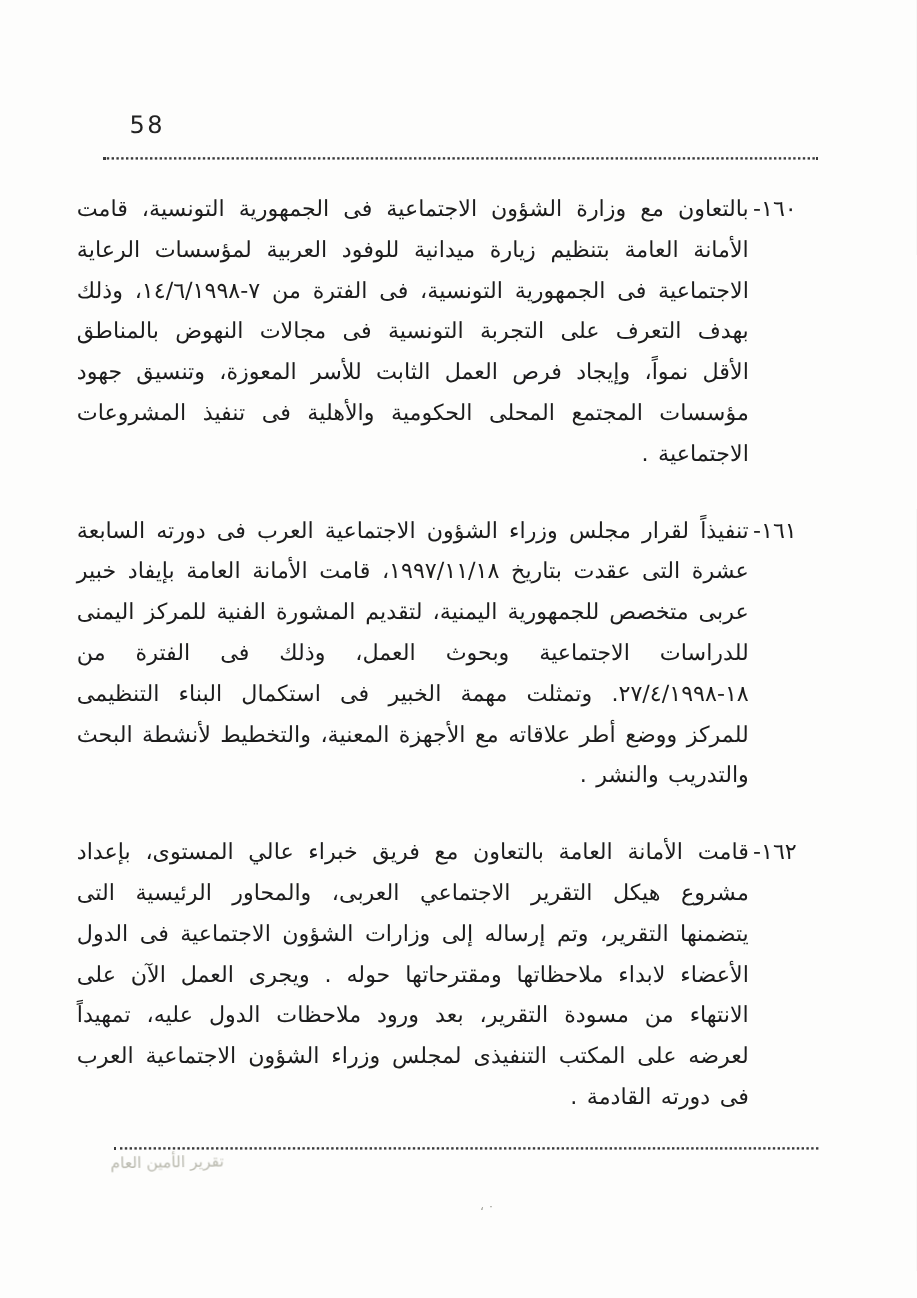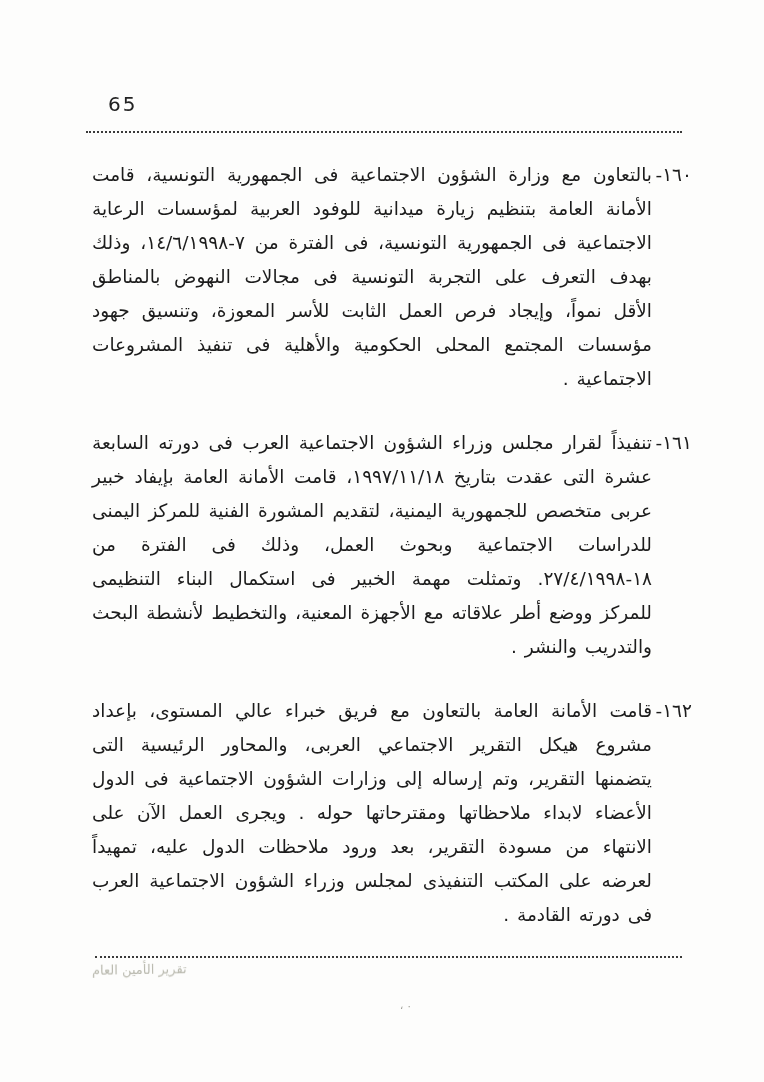--- a/index.html
+++ b/index.html
@@ -37,21 +37,21 @@
     position: absolute;
     top: 956px;
     left: 95px;
     width: 587px;
     height: 0;
     border-top: 2px dotted #3a3a3a;
   }
   .content {
     position: absolute;
     top: 158px;
-    right: 72px;
+    right: 100px;
     width: 600px;
     direction: rtl;
   }
   .para {
     direction: rtl;
     text-align: justify;
     text-justify: inter-word;
     font-size: 18.5px;
     line-height: 34px;
     padding-right: 40px;
@@ -81,21 +81,21 @@
     color: #9a9a92;
     font-size: 10px;
     letter-spacing: 30px;
   }
 </style>
 </head>
 <body>
 
 <div class="page">
 
-  <div class="page-number">65</div>
+  <div class="page-number">58</div>
 
   <div class="rule-top"></div>
 
   <div class="content">
 
     <p class="para"><span class="num">١٦٠-</span><span>بالتعاون مع وزارة الشؤون الاجتماعية فى الجمهورية التونسية، قامت الأمانة العامة بتنظيم زيارة ميدانية للوفود العربية لمؤسسات الرعاية الاجتماعية فى الجمهورية التونسية، فى الفترة من ٧-١٤/٦/١٩٩٨، وذلك بهدف التعرف على التجربة التونسية فى مجالات النهوض بالمناطق الأقل نمواً، وإيجاد فرص العمل الثابت للأسر المعوزة، وتنسيق جهود مؤسسات المجتمع المحلى الحكومية والأهلية فى تنفيذ المشروعات الاجتماعية .</span></p>
 
     <p class="para"><span class="num">١٦١-</span><span>تنفيذاً لقرار مجلس وزراء الشؤون الاجتماعية العرب فى دورته السابعة عشرة التى عقدت بتاريخ ١٩٩٧/١١/١٨، قامت الأمانة العامة بإيفاد خبير عربى متخصص للجمهورية اليمنية، لتقديم المشورة الفنية للمركز اليمنى للدراسات الاجتماعية وبحوث العمل، وذلك فى الفترة من ١٨-٢٧/٤/١٩٩٨. وتمثلت مهمة الخبير فى استكمال البناء التنظيمى للمركز ووضع أطر علاقاته مع الأجهزة المعنية، والتخطيط لأنشطة البحث والتدريب والنشر .</span></p>
 
     <p class="para"><span class="num">١٦٢-</span><span>قامت الأمانة العامة بالتعاون مع فريق خبراء عالي المستوى، بإعداد مشروع هيكل التقرير الاجتماعي العربى، والمحاور الرئيسية التى يتضمنها التقرير، وتم إرساله إلى وزارات الشؤون الاجتماعية فى الدول الأعضاء لابداء ملاحظاتها ومقترحاتها حوله . ويجرى العمل الآن على الانتهاء من مسودة التقرير، بعد ورود ملاحظات الدول عليه، تمهيداً لعرضه على المكتب التنفيذى لمجلس وزراء الشؤون الاجتماعية العرب فى دورته القادمة .</span></p>

